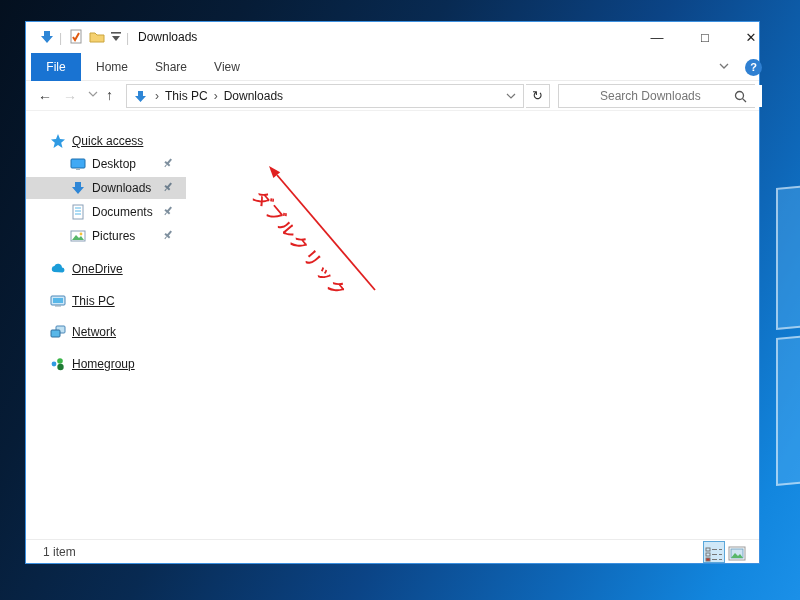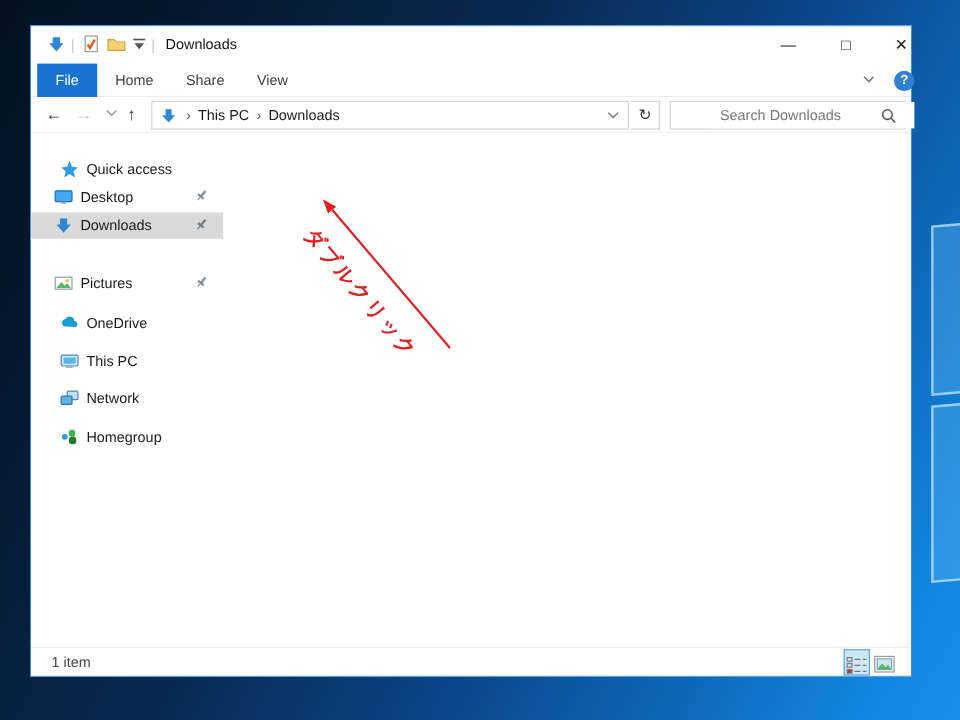--- a/index.html
+++ b/index.html
@@ -52,22 +52,22 @@
                      padding-left:8px; font-size:12px; color:#444; font-family:"Liberation Sans",sans-serif;margin-left:33px; }
   .searchbox input::placeholder { color:#767676; opacity:1; }
   .search-mag { position:absolute; right:7px; top:5px; }
   
   .content { position:relative; flex:1 1 auto; display:flex; background:#fff; }
   .sidebar { position:relative; width:160px; flex:0 0 160px; background:#fff; }
   .srow { position:absolute; left:0; width:160px; height:22px; display:flex; align-items:center; }
   .srow .sic { width:16px; height:16px; margin-right:6px; flex:0 0 16px; }
   .srow .pin { position:absolute; right:12px; top:4px; }
   .srow.sel { background:#d9d9d9; }
-  .lvl0 { padding-left:24px; }
-  .lvl1 { padding-left:19px; }
+  .lvl0 { padding-left:24px;text-decoration:underline; }
+  .lvl1 { padding-left:44px; }
   .filepane { position:relative; flex:1 1 auto; }
   .lhead { position:absolute; top:0; left:0; right:0; height:27px; color:#60707e; }
   .lhead .hsep { position:absolute; top:3px; height:21px; width:1px; background:#e4e4e4; }
   .hcell { position:absolute; top:6px; }
   .sort-caret { position:absolute; left:90px; top:2px; }
   .lrow { position:absolute; top:33px; left:0; right:0; height:22px; }
   .lrow .fic { position:absolute; left:18px; top:3px; }
   .cell { position:absolute; top:4px; color:#666; }
   .cell-name { left:40px; color:#111; }
   .cell-date { left:200px; }
@@ -213,20 +213,38 @@
         <span>Downloads</span>
         <span class="pin">
           <svg width="12" height="12" style="transform:rotate(40deg)">
               <rect x="5" y="1" width="2" height="6" fill="#6e7f8e"></rect>
               <rect x="3" y="6" width="6" height="2" fill="#6e7f8e"></rect>
               <line x1="6" y1="8" x2="6" y2="11" stroke="#6e7f8e"></line>
             </svg>
         </span>
       </div>
 
+      <div class="srow lvl1" style="top:90px">
+        <span class="sic">
+          <svg width="16" height="16">
+              <rect x="3" y="1" width="10" height="14" fill="#fff" stroke="#8aa0b8"></rect>
+              <line x1="5" y1="4" x2="11" y2="4" stroke="#58b7e8"></line>
+              <line x1="5" y1="7" x2="11" y2="7" stroke="#58b7e8"></line>
+              <line x1="5" y1="10" x2="11" y2="10" stroke="#58b7e8"></line>
+            </svg>
+        </span>
+        <span>Documents</span>
+        <span class="pin">
+          <svg width="12" height="12" style="transform:rotate(40deg)">
+              <rect x="5" y="1" width="2" height="6" fill="#7e8f9e"></rect>
+              <rect x="3" y="6" width="6" height="2" fill="#7e8f9e"></rect>
+              <line x1="6" y1="8" x2="6" y2="11" stroke="#7e8f9e"></line>
+            </svg>
+        </span>
+      </div>
 
       <div class="srow lvl0" style="top:147px">
         <span class="sic">
           <svg width="16" height="16">
               <path d="M4 11 a3 3 0 0 1 .4-5.9 A4 4 0 0 1 12 6.4 a2.6 2.6 0 0 1 .6 5.1 Z" fill="#1b9cd8"></path>
             </svg>
         </span>
         <span>OneDrive</span>
       </div>
 

